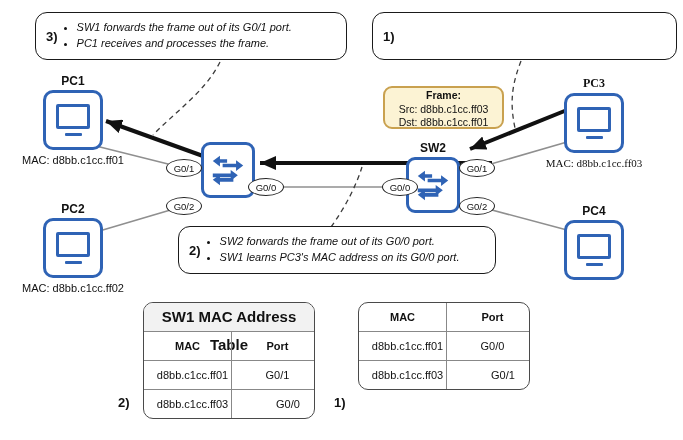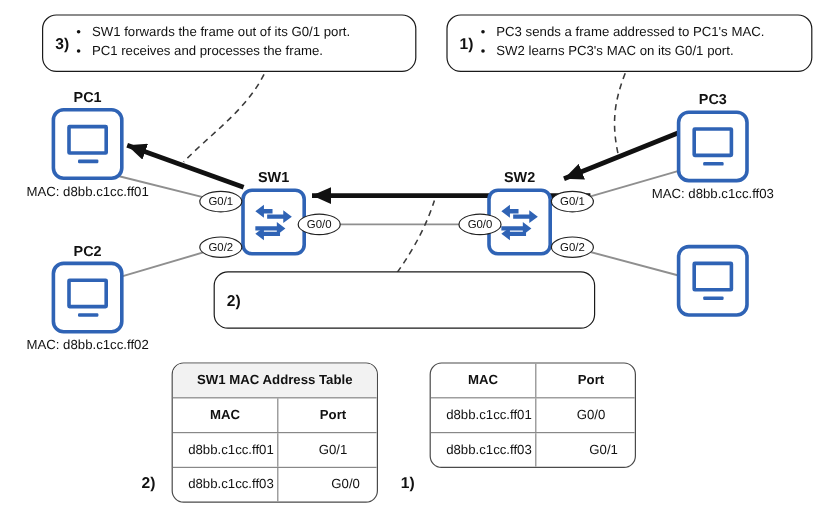--- a/index.html
+++ b/index.html
@@ -10,21 +10,21 @@
     --table-head:#f2f2f2; --wire:#8f8f8f; --ink:#111111;
   }
   .wires{position:absolute;left:0;top:0;z-index:1;}
 
   
   .callout{
     position:absolute;z-index:6;background:#fff;border:1.3px solid #1a1a1a;border-radius:12px;
     display:flex;align-items:center;box-sizing:border-box;padding:4px 8px 4px 10px;height:48px;
   }
   .co-num{font-weight:bold;font-size:13px;margin-right:2px;}
-  .callout ul{margin:0;padding-left:17px;font-size:11px;line-height:1.45;}
+  .callout ul{margin:0;padding-left:17px;font-size:11px;line-height:1.45;font-style:italic;}
 
   
   .pc{position:absolute;width:150px;text-align:center;z-index:4;}
   .node-label{font-size:12px;font-weight:bold;margin-bottom:2px;}
   .pc-box{
     width:54px;height:54px;margin:0 auto;border:3.5px solid var(--accent);border-radius:10px;
     background:#fff;display:flex;flex-direction:column;align-items:center;justify-content:center;
   }
   .screen{width:28px;height:19px;border:3px solid var(--accent);border-radius:2px;background:#fff;}
   .stand{width:17px;height:3.5px;background:var(--accent);margin-top:4px;border-radius:1px;}
@@ -48,21 +48,21 @@
     text-align:center;font-size:10.5px;line-height:1.3;padding-top:1px;
   }
   .frame-title{font-weight:bold;}
 
   
   .mac-table{
     position:absolute;z-index:6;width:172px;background:#fff;border:1.5px solid #4a4a4a;
     border-radius:10px;overflow:hidden;box-sizing:border-box;font-size:11px;
   }
   .mt-title{background:var(--table-head);border-bottom:1px solid #888;font-weight:bold;
-    text-align:center;height:28px;line-height:28px;font-size:11px;}
+    text-align:center;height:28px;line-height:28px;font-size:15px;}
   .mt-row{display:flex;height:28px;line-height:28px;border-bottom:1px solid #888;}
   .mt-row:last-child{border-bottom:none;gap:21px;}
   .mt-head{font-weight:bold;}
   .c-mac{width:88px;border-right:1px solid #888;box-sizing:border-box;padding-left:10px;text-align:center;}
   .mt-head .c-mac{text-align:center;padding-left:0;}
   .c-port{flex:1;padding-left:9px;text-align:center;}
   .step-tag{position:absolute;z-index:6;font-weight:bold;font-size:13px;}
 </style>
 </head>
 <body>
@@ -100,67 +100,72 @@
   <div class="callout" style="left:35px;top:12px;width:312px;">
     <span class="co-num">3)</span>
     <ul>
       <li>SW1 forwards the frame out of its G0/1 port.</li>
       <li>PC1 receives and processes the frame.</li>
     </ul>
   </div>
 
   <div class="callout" style="left:372px;top:12px;width:305px;">
     <span class="co-num">1)</span>
-    <ul>
-      <li>PC3 sends a frame addressed to PC1's MAC.</li>
-      <li>SW2 learns PC3's MAC on its G0/1 port.</li>
-    </ul>
   </div>
 
   <div class="callout" style="left:178px;top:226px;width:318px;">
     <span class="co-num">2)</span>
-  </div>
-
+    <ul>
+      <li>SW2 forwards the frame out of its G0/0 port.</li>
+      <li>SW1 learns PC3's MAC address on its G0/0 port.</li>
+    </ul>
+  </div>
+
+  <div class="frame-box">
+    <div class="frame-title">Frame:</div>
+    <div>Src: d8bb.c1cc.ff03</div>
+    <div>Dst: d8bb.c1cc.ff01</div>
+  </div>
 
   <div class="pc" style="left:-2px;top:74px;">
     <div class="node-label">PC1</div>
     <div class="pc-box">
       <div class="screen"></div>
       <div class="stand"></div>
     </div>
     <div class="mac-label">MAC: d8bb.c1cc.ff01</div>
   </div>
 
   <div class="pc" style="left:-2px;top:202px;">
     <div class="node-label">PC2</div>
     <div class="pc-box">
       <div class="screen"></div>
       <div class="stand"></div>
     </div>
     <div class="mac-label">MAC: d8bb.c1cc.ff02</div>
   </div>
 
-  <div class="pc" style="left:519px;top:76px;">
+  <div class="pc" style="left:519px;top:76px;font-family:Liberation Serif, serif;">
     <div class="node-label">PC3</div>
     <div class="pc-box">
       <div class="screen"></div>
       <div class="stand"></div>
     </div>
     <div class="mac-label">MAC: d8bb.c1cc.ff03</div>
   </div>
 
   <div class="pc" style="left:519px;top:204px;">
+    <div class="node-label">PC4</div>
     <div class="pc-box">
       <div class="screen"></div>
       <div class="stand"></div>
     </div>
   </div>
 
   <div class="sw" style="left:178px;top:141px;">
-    <div class="node-label">SW1</div>
     <div class="sw-box">
       <svg width="36" height="34" viewBox="0 0 40 38">
         <g fill="#2f63b5">
           <polygon points="3,9 11,3 11,7 19,7 19,11 11,11 11,15"></polygon>
           <polygon points="37,14 29,8 29,12 14,12 14,16 29,16 29,20"></polygon>
           <polygon points="31,25 23,19 23,23 3,23 3,27 23,27 23,31"></polygon>
           <polygon points="3,30 11,24 11,28 26,28 26,32 11,32 11,36"></polygon>
         </g>
       </svg>
     </div>

